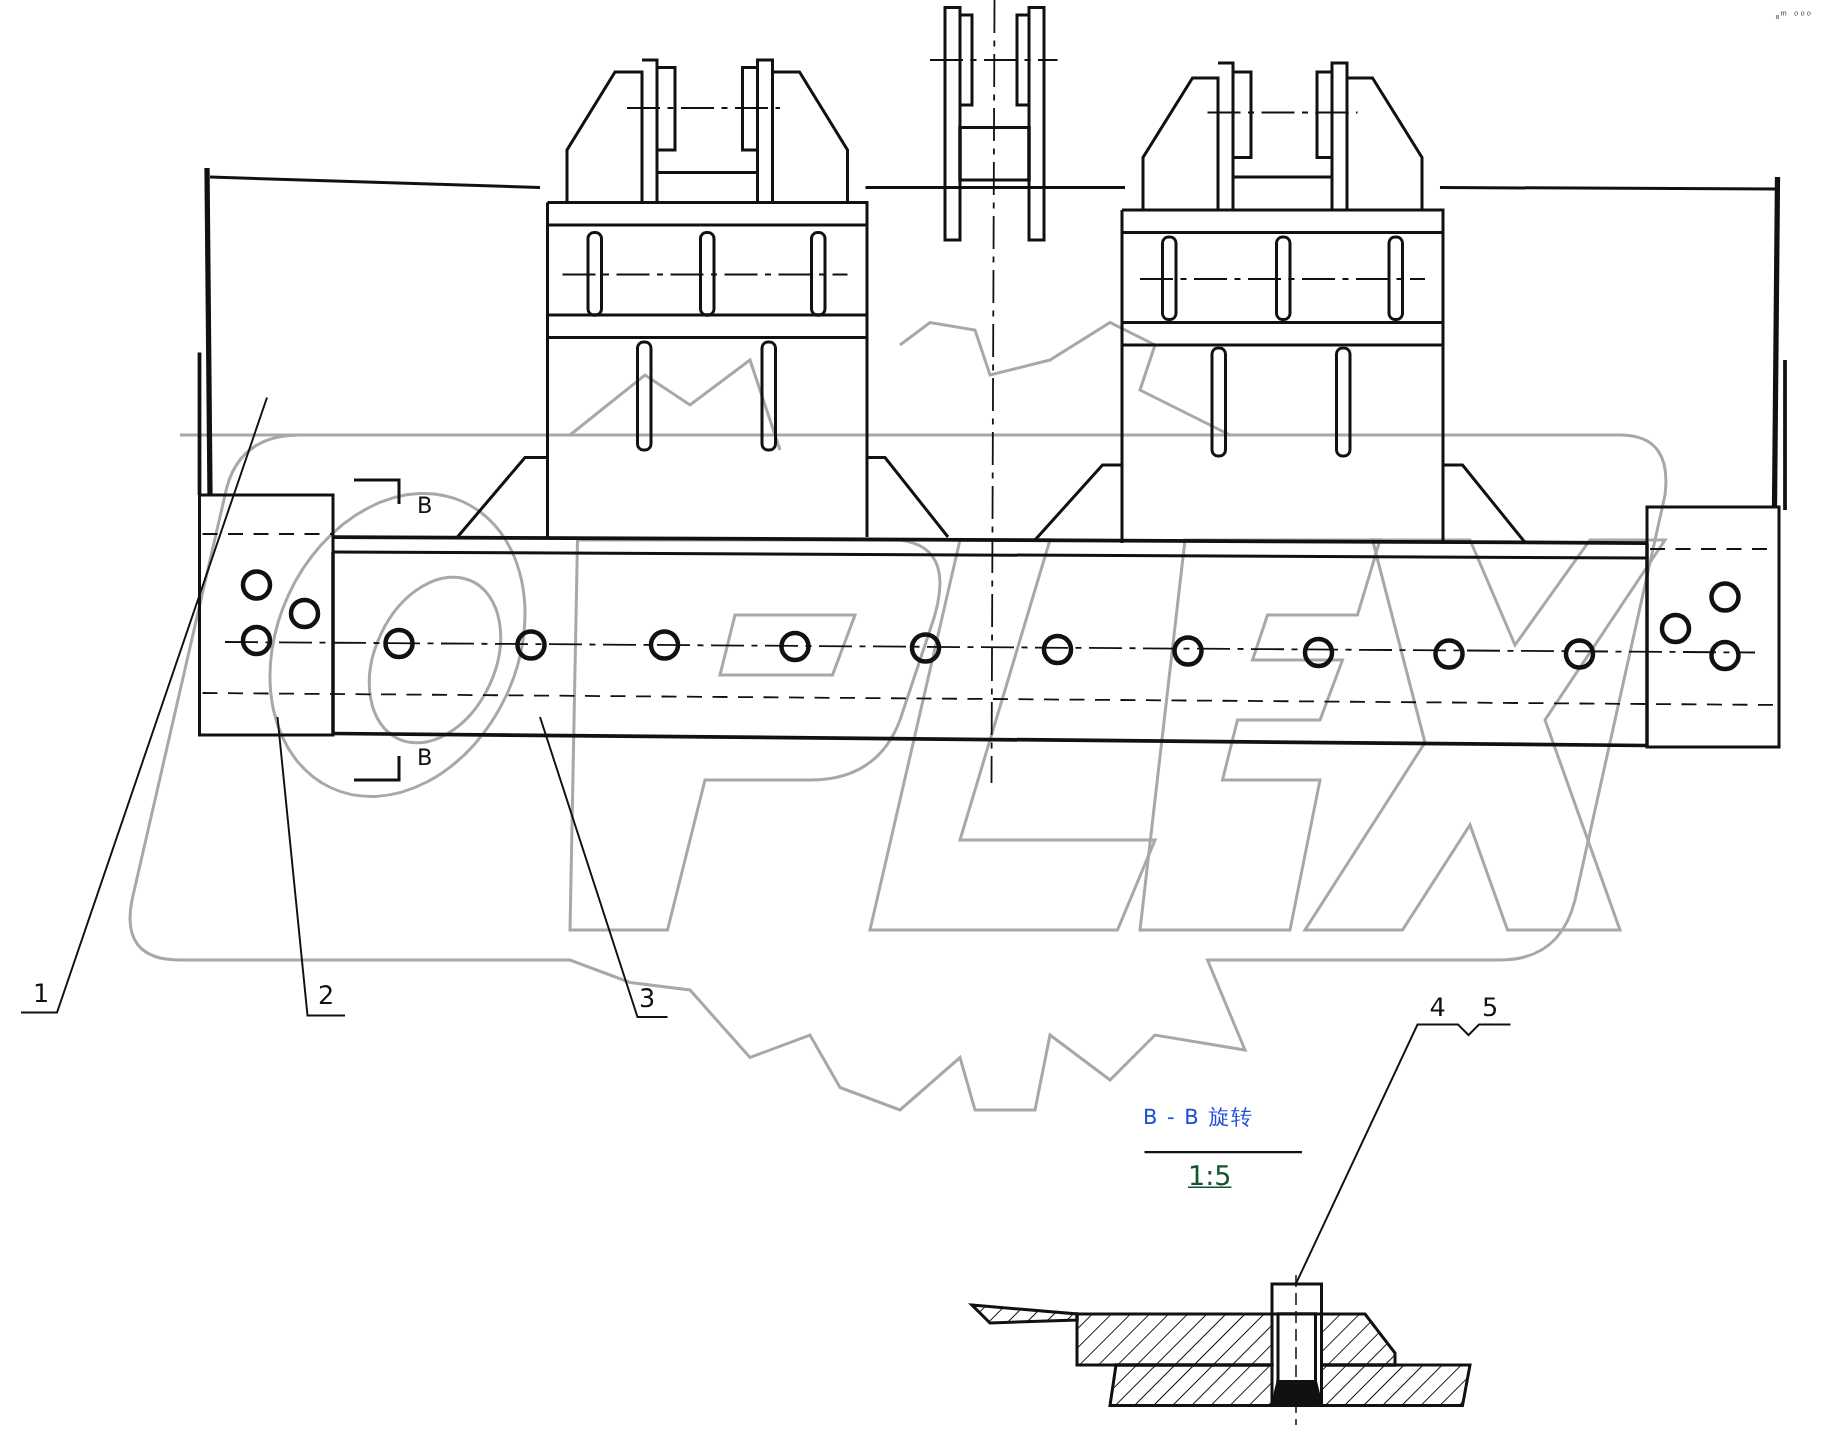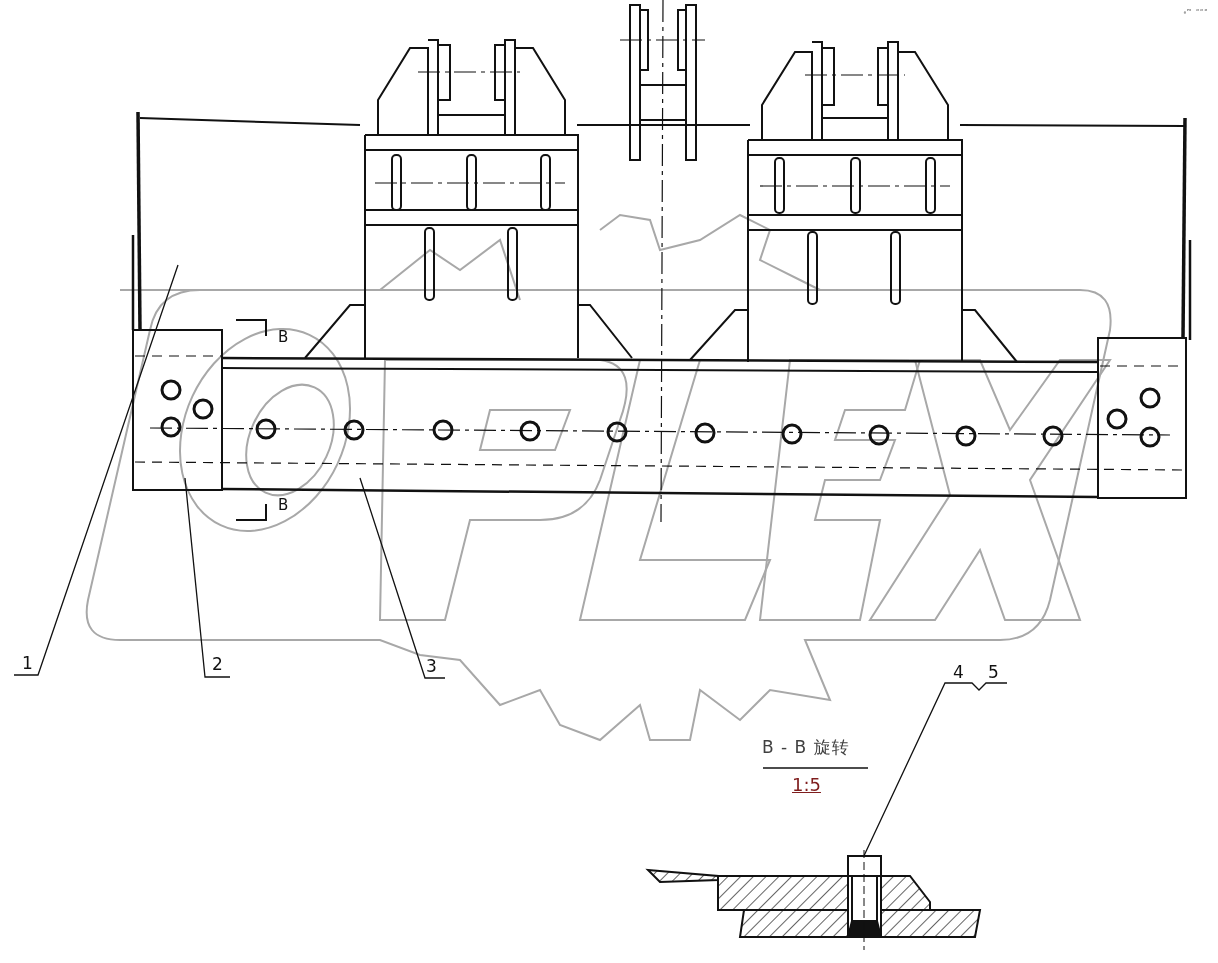--- a/index.html
+++ b/index.html
@@ -1,21 +1,21 @@
 <!DOCTYPE html>
 <html><head>
 <meta charset="utf-8">
 <style>
   html, body { margin:0; padding:0; background:#ffffff; }
   body { width:1218px; height:963px; position:relative; overflow:hidden; font-family:"Liberation Sans", sans-serif; }
   #drawing { position:absolute; left:0; top:0; width:1218px; height:963px; }
   .lbl { position:absolute; font-family:"DejaVu Sans", sans-serif; color:#111; font-size:17px; line-height:1; }
   .corner { position:absolute; right:10px; top:7px; font-size:7px; color:#333; font-family:Liberation Mono, monospace; }
-  .sect-title { position:absolute; left:762px; top:736px; font-size:17px; font-family:"DejaVu Sans", sans-serif; color:#404040; letter-spacing:1px; }
-  .sect-scale { position:absolute; left:792px; top:774px; font-size:18px; font-family:"DejaVu Sans", sans-serif; color:#7f1d1d;text-decoration:underline; }
+  .sect-title { position:absolute; left:762px; top:736px; font-size:14px; font-family:"DejaVu Sans", sans-serif; color:#1d4ed8; letter-spacing:1px; }
+  .sect-scale { position:absolute; left:792px; top:774px; font-size:18px; font-family:"DejaVu Sans", sans-serif; color:#14532d;text-decoration:underline; }
 </style>
 </head>
 <body>
 
 <svg id="drawing" viewBox="0 0 1218 963" xmlns="http://www.w3.org/2000/svg">
   <defs>
     <pattern id="hatch" patternUnits="userSpaceOnUse" width="9" height="9" patternTransform="rotate(45)">
       <line x1="0" y1="0" x2="0" y2="9" stroke="#111" stroke-width="1.3"></line>
     </pattern>
   </defs>

